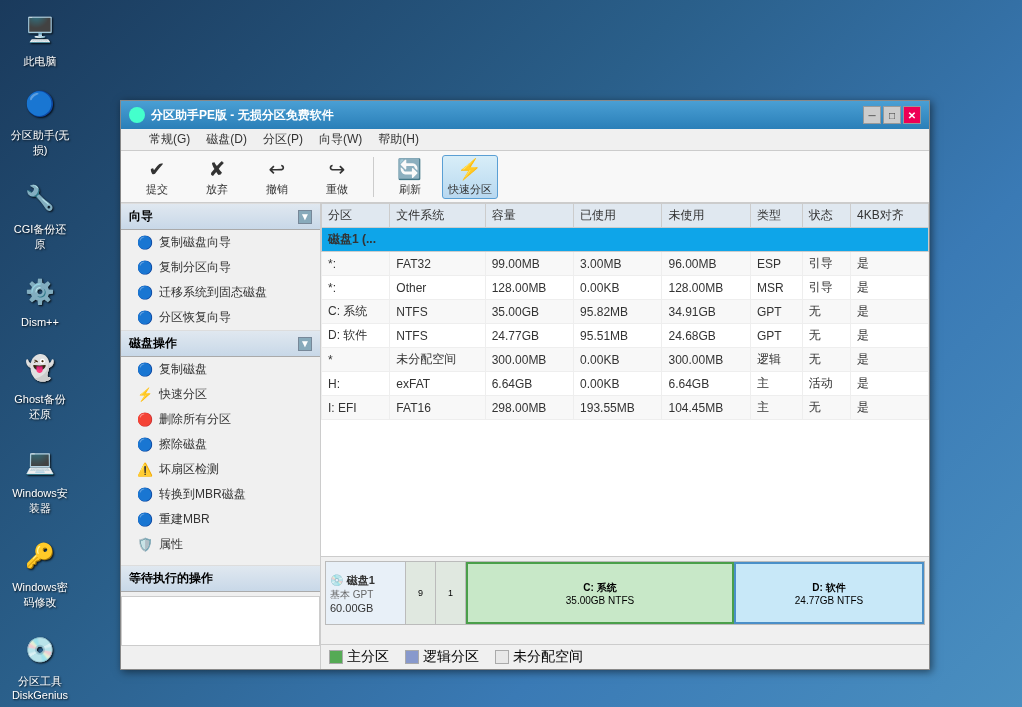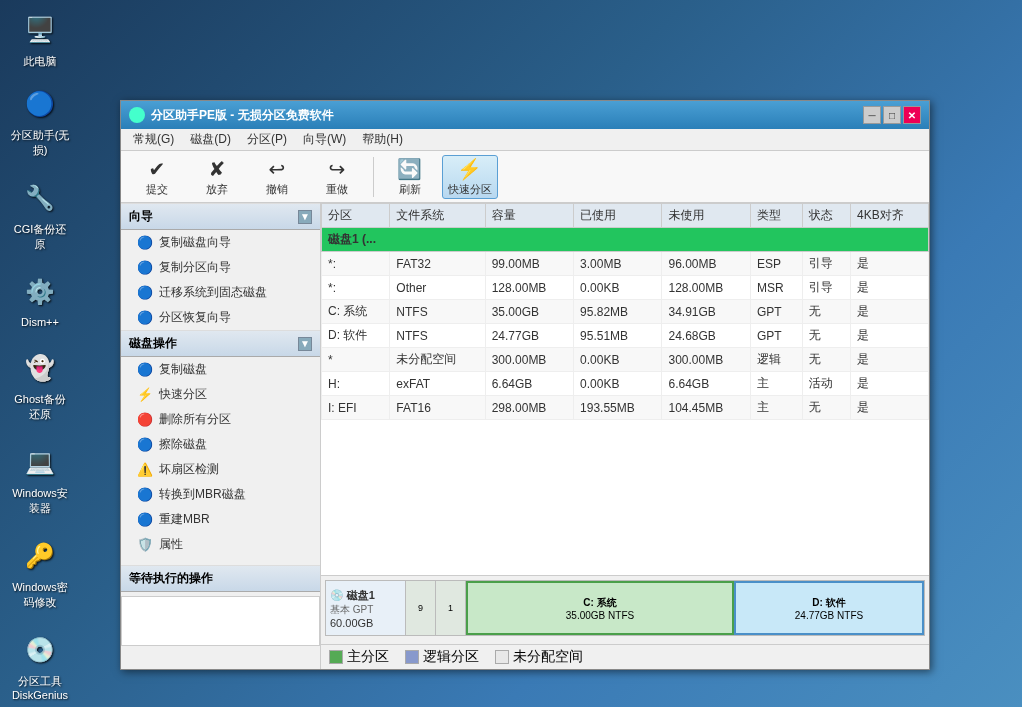--- a/index.html
+++ b/index.html
@@ -93,21 +93,21 @@
       color: #333;
     }
     .title-btn.close { background: #e05; color: white; }
 
     
     .menu-bar {
       background: #f0f0f0;
       height: 22px;
       display: flex;
       align-items: center;
-      padding: 0 4px;
+      padding: 0 20px;
       border-bottom: 1px solid #ccc;
       flex-shrink: 0;
     }
     .menu-item {
       padding: 2px 8px;
       cursor: pointer;
       font-size: 12px;
       color: #333;
     }
 
@@ -245,38 +245,38 @@
       font-weight: normal;
       color: #333;
     }
     tbody tr:nth-child(even) { background: #f8f8f8; }
     tbody td {
       padding: 3px 6px;
       border: 1px solid #eee;
       color: #333;
     }
     .disk-header-row td {
-      background: #22c55e;
+      background: #0ea5e9;
       font-weight: bold;
       border: 1px solid #ccc;
       padding: 3px 6px;
     }
 
     
     .disk-viz {
       border-top: 1px solid #ccc;
       padding: 4px;
       background: #f0f0f0;
       flex-shrink: 0;
     }
     .disk-row {
       display: flex;
       align-items: flex-end;
-      margin-bottom: 4px;
-      height: 56px;
+      margin-bottom: 15px;
+      height: 64px;
       background: white;
       border: 1px solid #bbb;
     }
     .disk-info {
       width: 80px;
       flex-shrink: 0;
       padding: 2px 4px;
       background: #e8f0f8;
       border-right: 1px solid #bbb;
       height: 100%;

